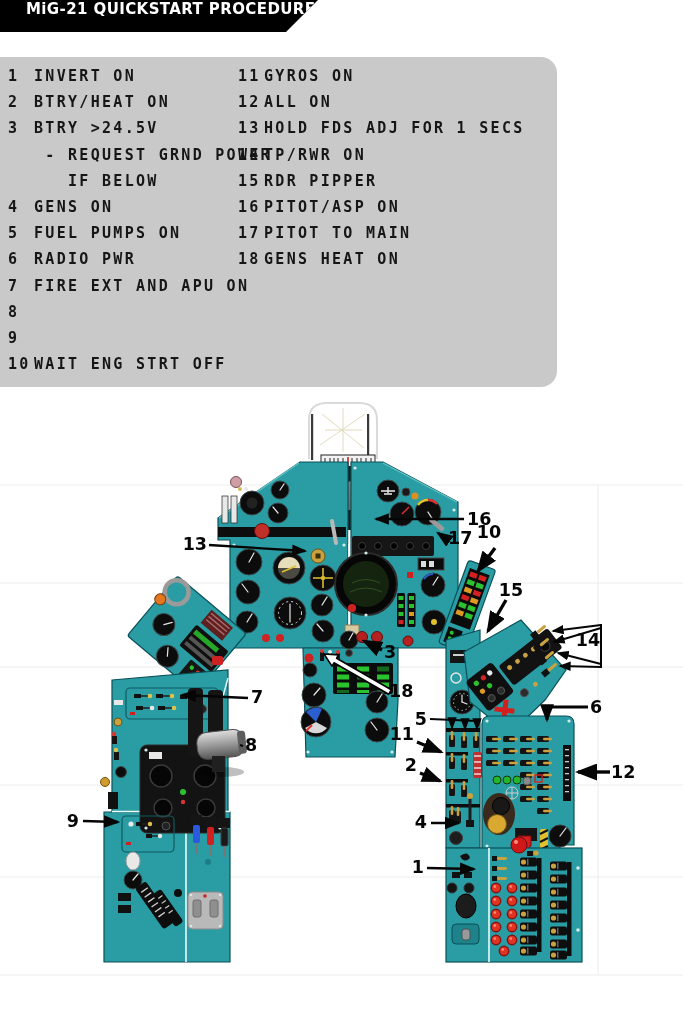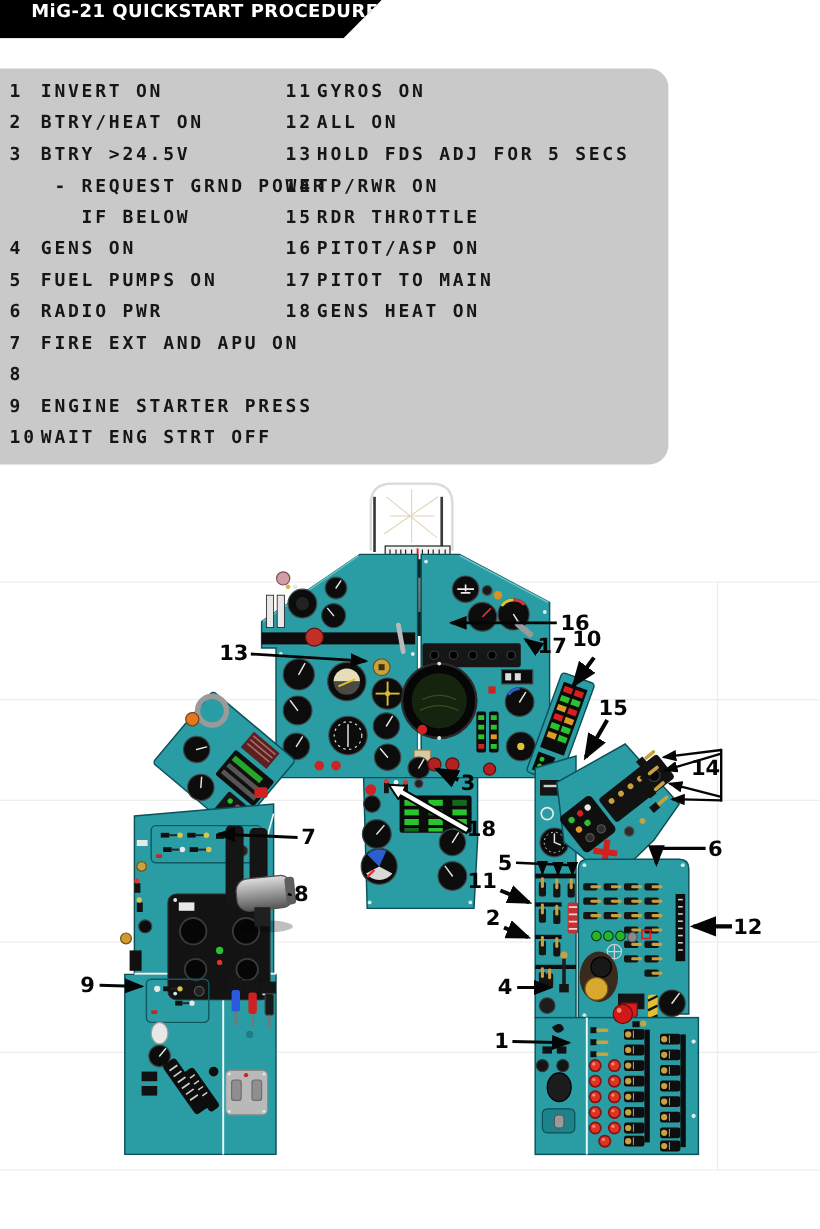--- a/index.html
+++ b/index.html
@@ -76,47 +76,46 @@
         </div>
         <div class="cl-row">
           <span class="cl-num">7</span>
           <span class="cl-txt">FIRE EXT AND APU ON</span>
         </div>
         <div class="cl-row">
           <span class="cl-num">8</span>
         </div>
         <div class="cl-row">
           <span class="cl-num">9</span>
-          <span class="cl-txt">ENGINE STARTER PRESS</span>
         </div>
         <div class="cl-row">
           <span class="cl-num">10</span>
           <span class="cl-txt">WAIT ENG STRT OFF</span>
         </div>
       </div>
     <div id="cl-right" class="cl-col">
         <div class="cl-row">
           <span class="cl-num">11</span>
           <span class="cl-txt">GYROS ON</span>
         </div>
         <div class="cl-row">
           <span class="cl-num">12</span>
           <span class="cl-txt">ALL ON</span>
         </div>
         <div class="cl-row">
           <span class="cl-num">13</span>
-          <span class="cl-txt">HOLD FDS ADJ FOR 5 SECS</span>
+          <span class="cl-txt">HOLD FDS ADJ FOR 1 SECS</span>
         </div>
         <div class="cl-row">
           <span class="cl-num">14</span>
           <span class="cl-txt">TP/RWR ON</span>
         </div>
         <div class="cl-row">
           <span class="cl-num">15</span>
-          <span class="cl-txt">RDR THROTTLE</span>
+          <span class="cl-txt">RDR PIPPER</span>
         </div>
         <div class="cl-row">
           <span class="cl-num">16</span>
           <span class="cl-txt">PITOT/ASP ON</span>
         </div>
         <div class="cl-row">
           <span class="cl-num">17</span>
           <span class="cl-txt">PITOT TO MAIN</span>
         </div>
         <div class="cl-row">

